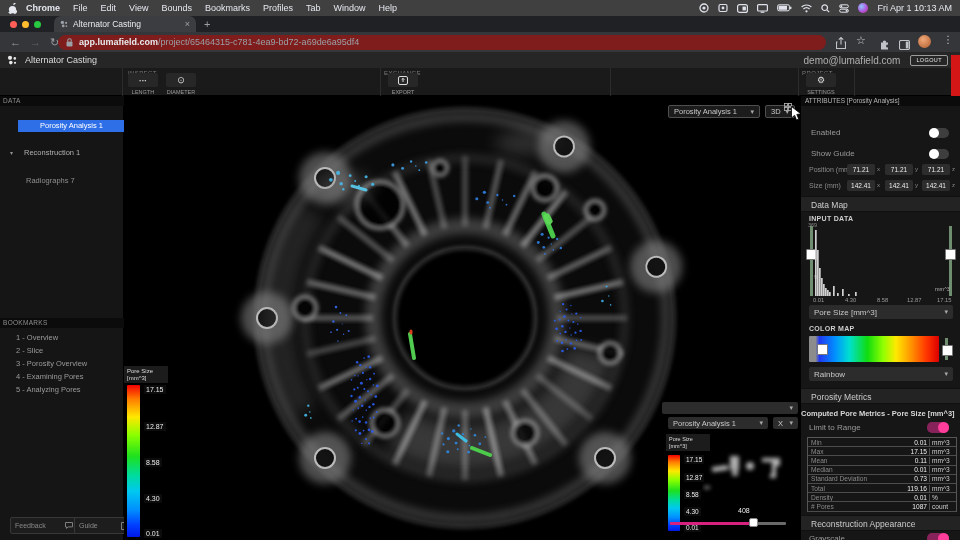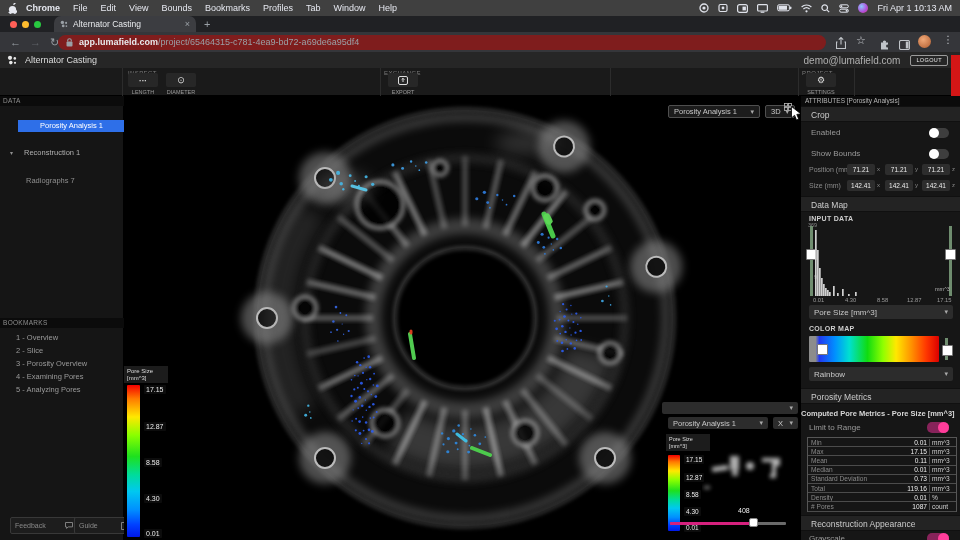--- a/index.html
+++ b/index.html
@@ -589,26 +589,25 @@
       </g>
     </svg>
     <span class="abs" style="left:614px;top:411px;font-size:7px;color:#eee">408</span>
     <div class="abs" style="left:546px;top:426px;width:116px;height:3px;background:#6a6a6a;border-radius:1px"></div>
     <div class="abs" style="left:546px;top:426px;width:83px;height:3px;background:#d6217e;border-radius:1px"></div>
     <div class="abs" style="left:625px;top:422px;width:9px;height:9px;background:#fff;border:1px solid #888;border-radius:2px"></div>
   </div>
 
   <div id="rightpanel" class="abs">
     <div class="rhdr" style="top:0">ATTRIBUTES [Porosity Analysis]</div>
-    <div class="sec" style="top:10px">Crop</div>
     <span class="rlabel" style="left:10px;top:32px">Enabled</span>
     <span class="tog" style="left:128px;top:32px">
         <span class="knob"></span>
       </span>
-    <span class="rlabel" style="left:10px;top:53px">Show Bounds</span>
+    <span class="rlabel" style="left:10px;top:53px">Show Guide</span>
     <span class="tog" style="left:128px;top:53px">
         <span class="knob"></span>
       </span>
 
     <span class="rlabel sm" style="left:8px;top:70px">Position (mm)</span>
     <span class="vbox" style="left:46px;top:68px">71.21</span>
     <span class="unitl" style="left:76px;top:70px">x</span>
     <span class="vbox" style="left:84px;top:68px">71.21</span>
     <span class="unitl" style="left:114px;top:70px">y</span>
     <span class="vbox" style="left:121px;top:68px">71.21</span>

